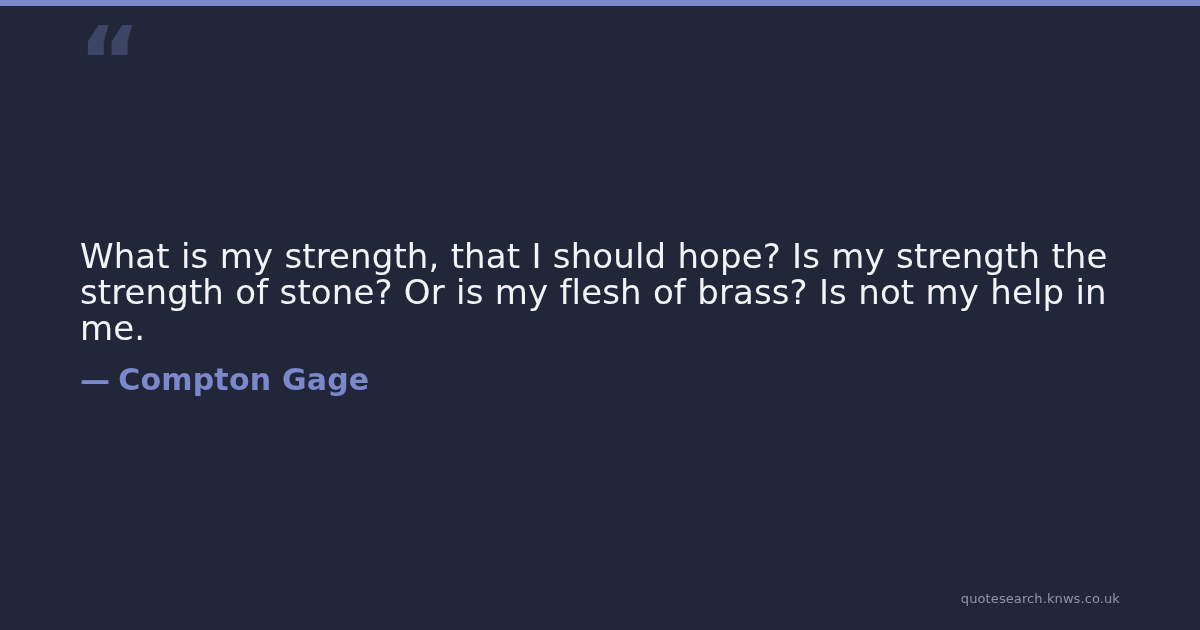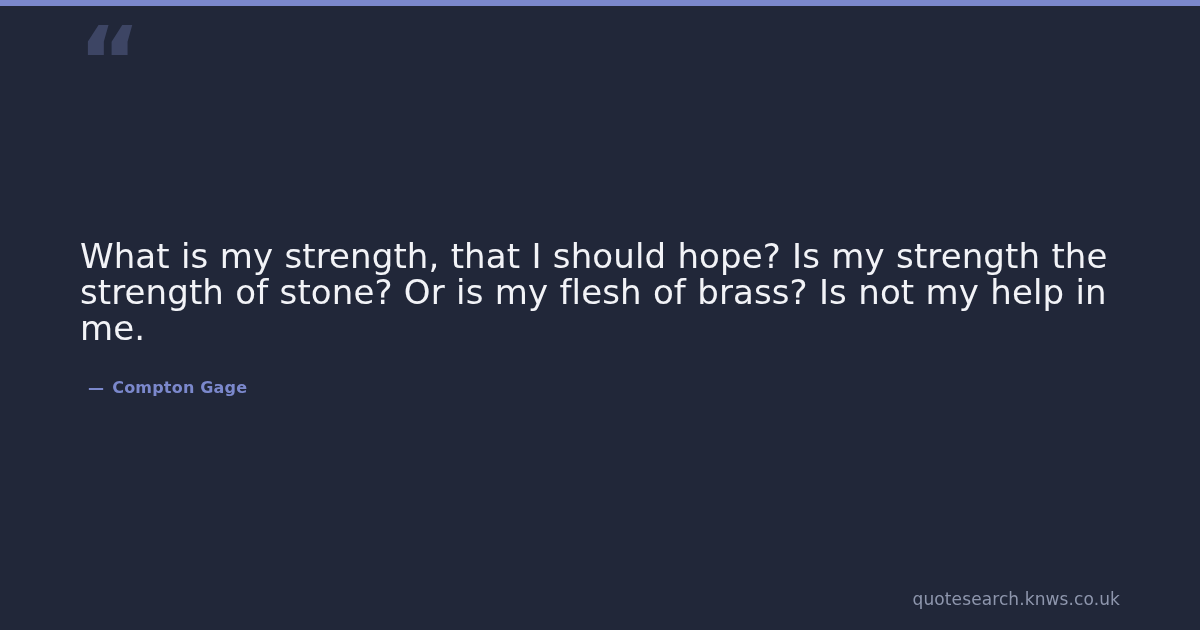--- a/index.html
+++ b/index.html
@@ -57,42 +57,42 @@
     font-family: "DejaVu Sans", sans-serif;
     font-size: 34px;
     font-weight: 400;
     line-height: 36px;
     color: #f2f3f7;
     letter-spacing: 0.1px;
     word-spacing: 0.4px;
   }
 
   .quote-author {
-    margin: 8px;
+    margin: 0;
     padding-top: 20px;
     font-family: "DejaVu Sans", sans-serif;
-    font-size: 16px;
+    font-size: 30px;
     font-weight: 700;
     line-height: 28px;
     color: #7b88cc;
     letter-spacing: 0.2px;
     white-space: nowrap;
   }
 
   .author-dash {
     display: inline-block;
     padding-right: 8px;
   }
 
   .site-watermark {
     position: absolute;
     right: 80px;
     bottom: 22px;
     font-family: "DejaVu Sans", sans-serif;
-    font-size: 17px;
+    font-size: 13px;
     font-weight: 400;
     line-height: 18px;
     color: #8e96ad;
     letter-spacing: 0.1px;
   }
 </style>
 </head>
 <body>
 
 <div class="quote-card">

